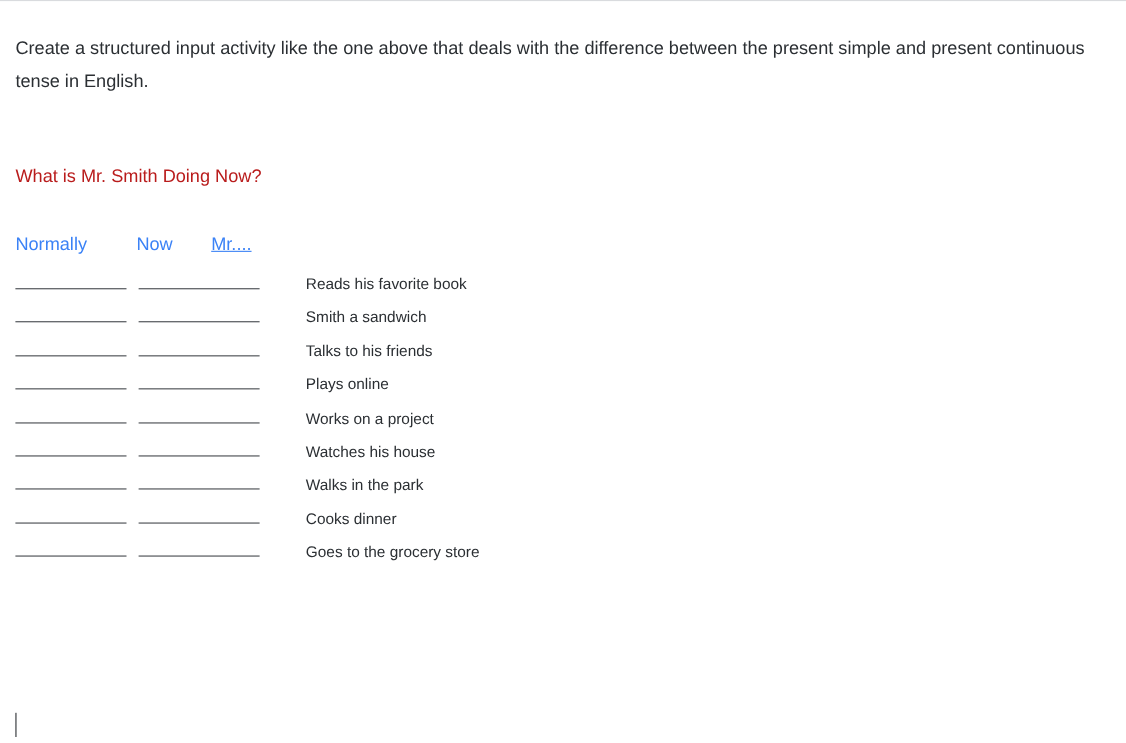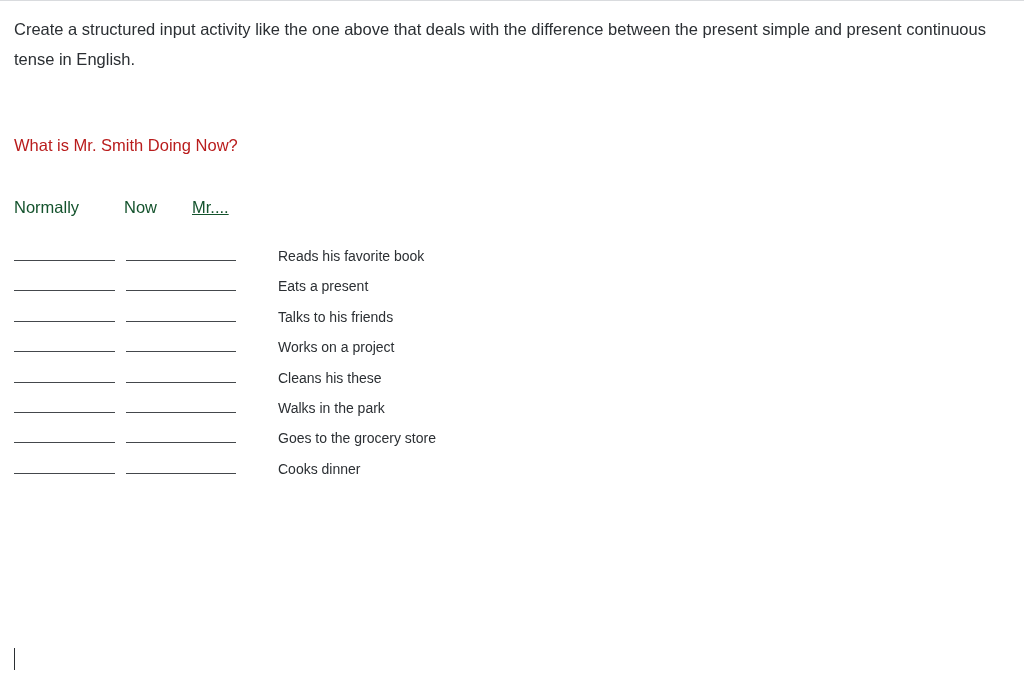--- a/index.html
+++ b/index.html
@@ -21,21 +21,21 @@
     left: 0;
     width: 1024px;
     height: 1px;
     background: #d9dbde;
   }
   .page {
     position: absolute;
     top: 0;
     left: 0;
     width: 1024px;
-    padding: 14px 14px 0 14px;
+    padding: 29px 14px 0 14px;
     box-sizing: border-box;
   }
   .para {
     font-size: 16.5px;
     line-height: 30px;
     color: #2b2f33;
     max-width: 985px;
   }
   .spacer-lg { height: 56px; }
   .spacer-md { height: 30px; }
@@ -47,22 +47,22 @@
   }
 
   .table-wrap {
     margin-top: 2px;
   }
   .col-headers {
     display: flex;
     align-items: baseline;
     font-size: 16.5px;
     line-height: 30px;
-    color: #14532d;
-    margin-bottom: 22px;
+    color: #3b82f6;
+    margin-bottom: 9px;
   }
   .col-headers .h-normally { width: 110px; }
   .col-headers .h-now { width: 68px; }
   .col-headers .h-mr { width: 120px; text-decoration: underline; }
 
   .rows { display: block; }
   .row {
     display: flex;
     align-items: baseline;
     height: 30.4px;
@@ -119,51 +119,56 @@
 
     <div class="rows">
       <div class="row">
         <span class="blank blank-1"></span>
         <span class="blank blank-2"></span>
         <span class="row-label">Reads his favorite book</span>
       </div>
       <div class="row">
         <span class="blank blank-1"></span>
         <span class="blank blank-2"></span>
-        <span class="row-label">Eats a present</span>
+        <span class="row-label">Smith a sandwich</span>
       </div>
       <div class="row">
         <span class="blank blank-1"></span>
         <span class="blank blank-2"></span>
         <span class="row-label">Talks to his friends</span>
       </div>
       <div class="row">
         <span class="blank blank-1"></span>
         <span class="blank blank-2"></span>
+        <span class="row-label">Plays online</span>
+      </div>
+      <div class="row">
+        <span class="blank blank-1"></span>
+        <span class="blank blank-2"></span>
         <span class="row-label">Works on a project</span>
       </div>
       <div class="row">
         <span class="blank blank-1"></span>
         <span class="blank blank-2"></span>
-        <span class="row-label">Cleans his these</span>
+        <span class="row-label">Watches his house</span>
       </div>
       <div class="row">
         <span class="blank blank-1"></span>
         <span class="blank blank-2"></span>
         <span class="row-label">Walks in the park</span>
       </div>
       <div class="row">
         <span class="blank blank-1"></span>
         <span class="blank blank-2"></span>
-        <span class="row-label">Goes to the grocery store</span>
+        <span class="row-label">Cooks dinner</span>
       </div>
       <div class="row">
         <span class="blank blank-1"></span>
         <span class="blank blank-2"></span>
-        <span class="row-label">Cooks dinner</span>
+        <span class="row-label">Goes to the grocery store</span>
       </div>
     </div>
   </div>
 </div>
 
 <div class="caret-area">
   <span class="caret"></span>
 </div>
 
 </body></html>

